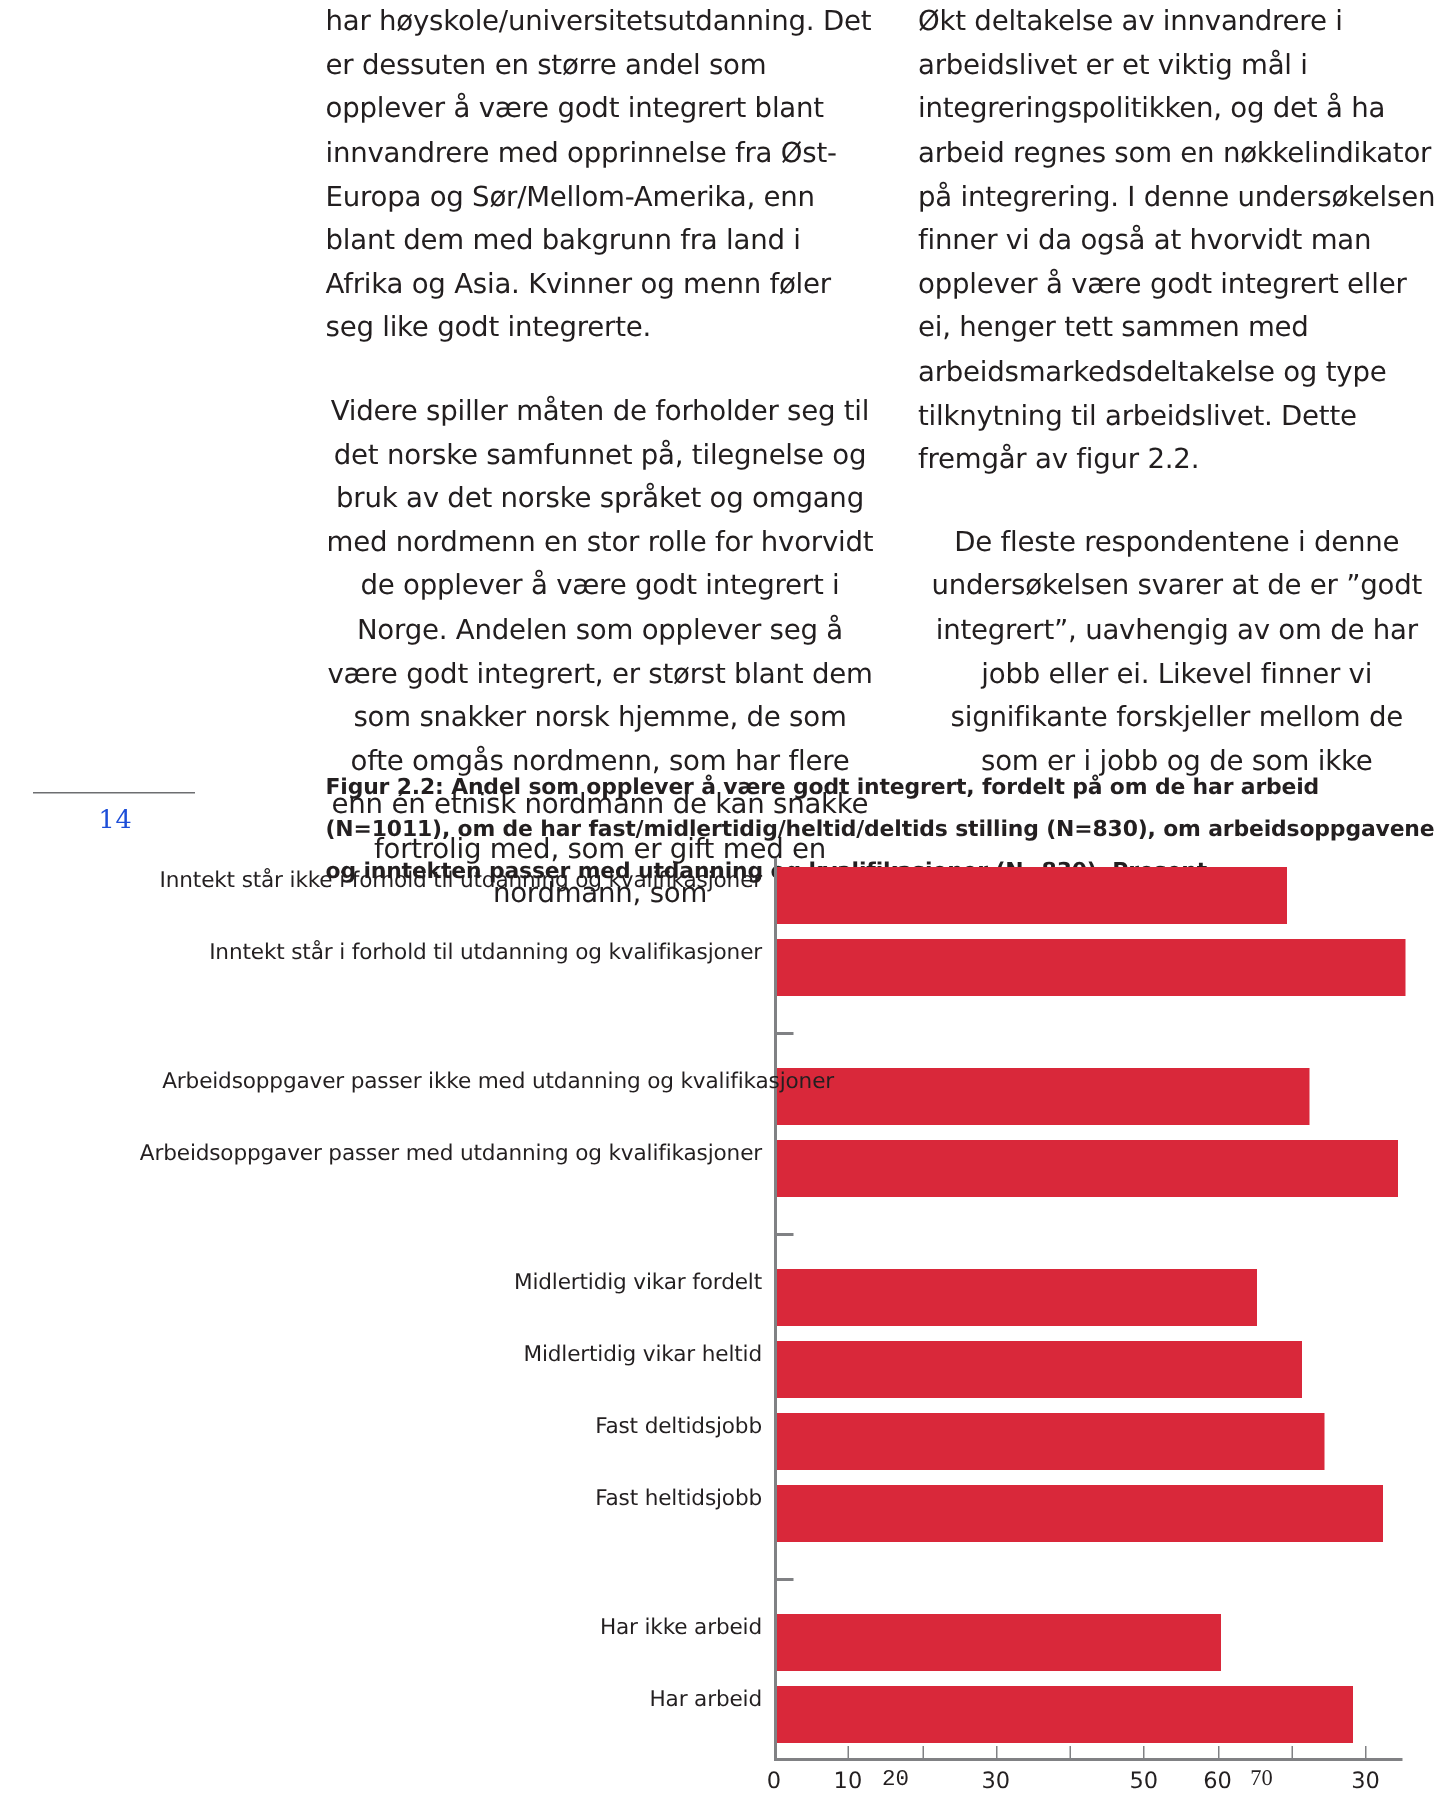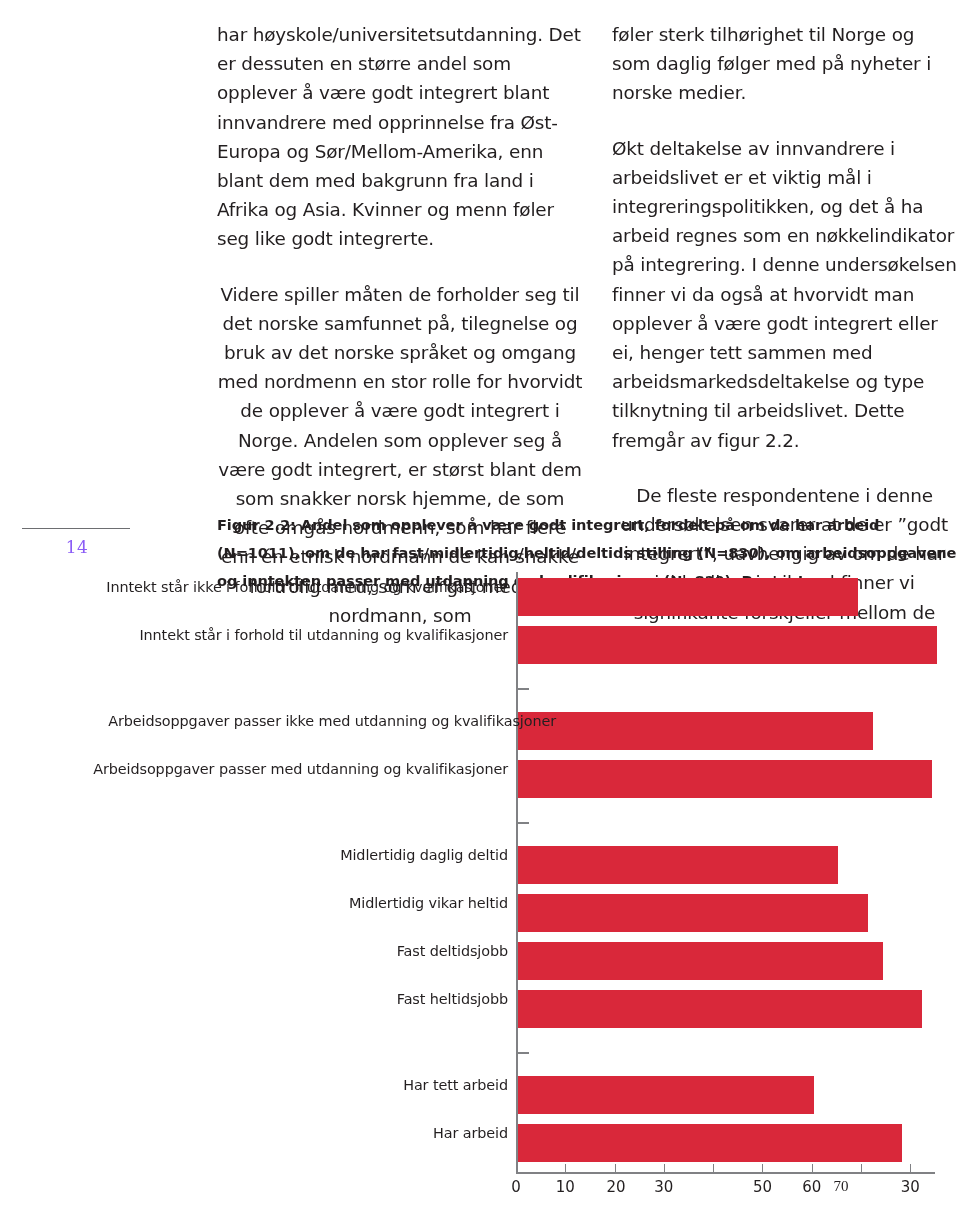--- a/index.html
+++ b/index.html
@@ -26,35 +26,34 @@
     text-align: center;
   }
   #page-folio .rule {
     height: 1px;
     background: #6d6e71;
     width: 108px;
     margin-bottom: 8px;
   }
   #page-folio .num {
     font-size: 17px;
-    color: #8b5cf6;
+    color: #1d4ed8;
     letter-spacing: 0.5px;
     font-family: "DejaVu Serif", serif;
   }
 
   
   .col {
     position: absolute;
     top: 0;
     font-size: 18.4px;
     line-height: 29.2px;
     color: #221e1f;
     font-family: "DejaVu Sans", sans-serif;
     letter-spacing: -0.15px;
-    margin-top: 20px;
   }
   .col p { margin: 0 0 26px 0; }
   .col p:last-child { margin-bottom: 0; text-align: center; }
 
   #col-left  { left: 217px; width: 366px; }
   #col-right { left: 612px; width: 345px; }
 
   
   #figure-caption {
     position: absolute;
@@ -150,21 +149,20 @@
   <div class="rule"></div>
   <div class="num">14</div>
 </div>
 
 <div class="col" id="col-left">
   <p>har høyskole/universitetsutdanning. Det er dessuten en større andel som opplever å være godt integrert blant innvandrere med opprinnelse fra Øst-Europa og Sør/Mellom-Amerika, enn blant dem med bakgrunn fra land i Afrika og Asia. Kvinner og menn føler seg like godt integrerte.</p>
   <p>Videre spiller måten de forholder seg til det norske samfunnet på, tilegnelse og bruk av det norske språket og omgang med nordmenn en stor rolle for hvorvidt de opplever å være godt integrert i Norge. Andelen som opplever seg å være godt integrert, er størst blant dem som snakker norsk hjemme, de som ofte omgås nordmenn, som har flere enn én etnisk nordmann de kan snakke fortrolig med, som er gift med en nordmann, som</p>
 </div>
 
 <div class="col" id="col-right">
-  <p>føler sterk tilhørighet til Norge og som daglig følger med på nyheter i norske medier.</p>
   <p>Økt deltakelse av innvandrere i arbeidslivet er et viktig mål i integreringspolitikken, og det å ha arbeid regnes som en nøkkelindikator på integrering. I denne undersøkelsen finner vi da også at hvorvidt man opplever å være godt integrert eller ei, henger tett sammen med arbeidsmarkedsdeltakelse og type tilknytning til arbeidslivet. Dette fremgår av figur 2.2.</p>
   <p>De fleste respondentene i denne undersøkelsen svarer at de er ”godt integrert”, uavhengig av om de har jobb eller ei. Likevel finner vi signifikante forskjeller mellom de som er i jobb og de som ikke</p>
 </div>
 
 <div id="figure-caption">Figur 2.2: Andel som opplever å være godt integrert, fordelt på om de har arbeid (N=1011), om de har fast/midlertidig/heltid/deltids stilling (N=830), om arbeidsoppgavene og inntekten passer med utdanning og kvalifikasjoner (N=830). Prosent.</div>
 
 <div id="chart">
   <div id="plot">
     <div id="axis-y"></div>
     <div id="axis-x"></div>
@@ -179,21 +177,21 @@
         <div class="bar" title="Fast heltidsjobb: 82" style="left: 2px; top: 418px; width: 404.212px; background: rgb(217, 40, 58);"></div>
         <div class="bar" title="Har ikke arbeid: 60" style="left: 2px; top: 504px; width: 295.765px; background: rgb(217, 40, 58);"></div>
         <div class="bar" title="Har arbeid: 78" style="left: 2px; top: 552px; width: 384.494px; background: rgb(217, 40, 58);"></div>
       </div>
     <div id="xticks">
         <div class="xtick" style="left: 0px;"></div>
         <div class="xticklabel" style="left: 0px;">0</div>
         <div class="xtick" style="left: 49.2941px;"></div>
         <div class="xticklabel" style="left: 49.2941px;">10</div>
         <div class="xtick" style="left: 98.5882px;"></div>
-        <div class="xticklabel" style="left: 100px;">20</div>
+        <div class="xticklabel" style="left: 81px; font-family: Liberation Mono, monospace;">20</div>
         <div class="xtick" style="left: 147.882px;"></div>
         <div class="xticklabel" style="left: 147.882px;">30</div>
         <div class="xtick" style="left: 197.176px;"></div>
         <div class="xticklabel" style="left: 185px; margin-top: 34px;">40</div>
         <div class="xtick" style="left: 246.471px;"></div>
         <div class="xticklabel" style="left: 246.471px;">50</div>
         <div class="xtick" style="left: 295.765px;"></div>
         <div class="xticklabel" style="left: 295.765px;">60</div>
         <div class="xtick" style="left: 345.059px;"></div>
         <div class="xticklabel" style="left: 325px; font-family: Liberation Serif, serif;">70</div>
@@ -204,20 +202,20 @@
         <div class="groupsep" style="top: 116px;"></div>
         <div class="groupsep" style="top: 250px;"></div>
         <div class="groupsep" style="top: 480px;"></div>
       </div>
   </div>
   <div id="barlabels">
       <div class="barlabel" style="left: 0px; width: 508px; top: 6px;">Inntekt står ikke i forhold til utdanning og kvalifikasjoner</div>
       <div class="barlabel" style="left: 0px; width: 508px; top: 54px;">Inntekt står i forhold til utdanning og kvalifikasjoner</div>
       <div class="barlabel" style="left: 0px; width: 508px; top: 140px; margin-left: 48px;">Arbeidsoppgaver passer ikke med utdanning og kvalifikasjoner</div>
       <div class="barlabel" style="left: 0px; width: 508px; top: 188px;">Arbeidsoppgaver passer med utdanning og kvalifikasjoner</div>
-      <div class="barlabel" style="left: 0px; width: 508px; top: 274px;">Midlertidig daglig deltid</div>
+      <div class="barlabel" style="left: 0px; width: 508px; top: 274px;">Midlertidig vikar fordelt</div>
       <div class="barlabel" style="left: 0px; width: 508px; top: 322px;">Midlertidig vikar heltid</div>
       <div class="barlabel" style="left: 0px; width: 508px; top: 370px;">Fast deltidsjobb</div>
       <div class="barlabel" style="left: 0px; width: 508px; top: 418px;">Fast heltidsjobb</div>
-      <div class="barlabel" style="left: 0px; width: 508px; top: 504px;">Har tett arbeid</div>
+      <div class="barlabel" style="left: 0px; width: 508px; top: 504px;">Har ikke arbeid</div>
       <div class="barlabel" style="left: 0px; width: 508px; top: 552px;">Har arbeid</div>
     </div>
 </div>
 
 </body></html>

